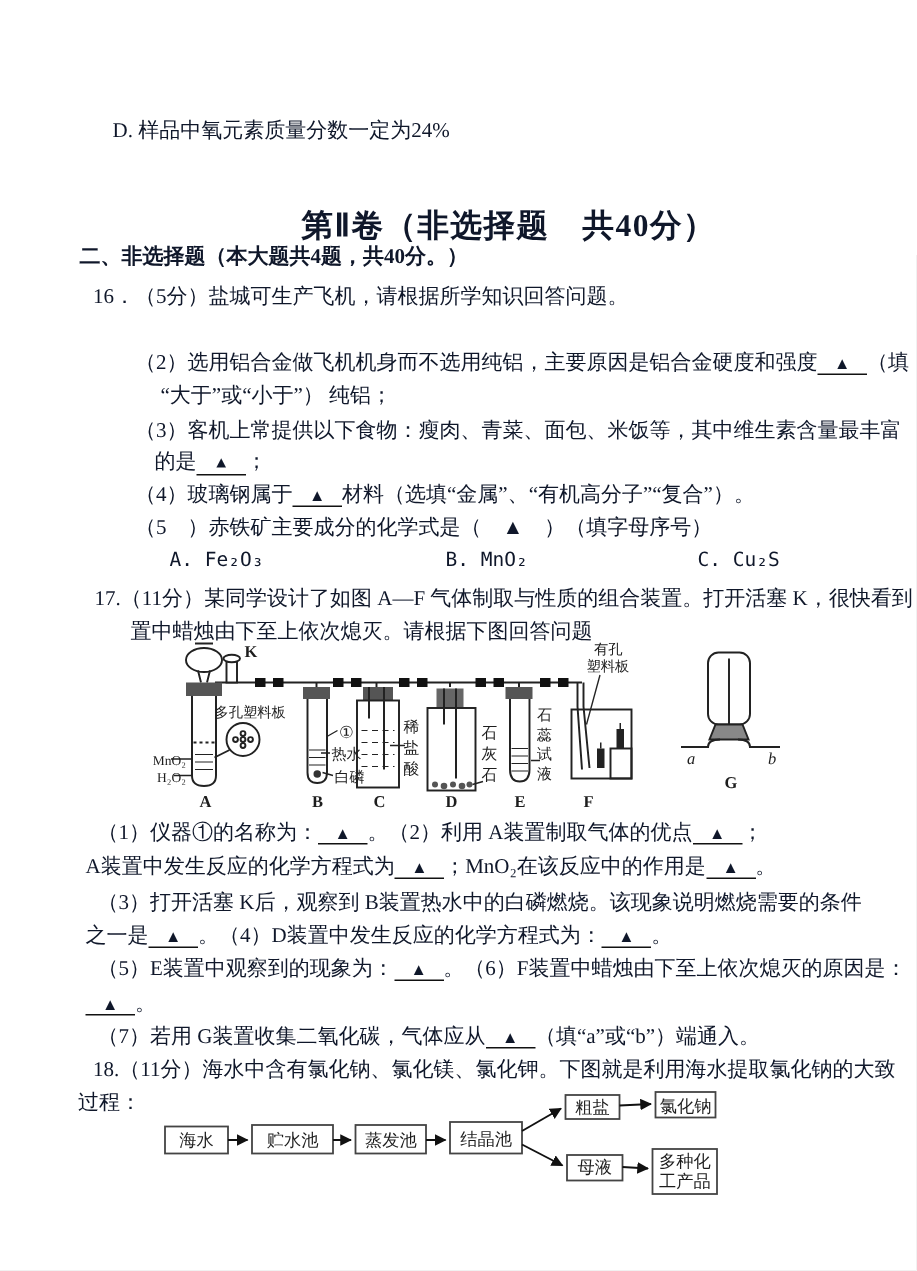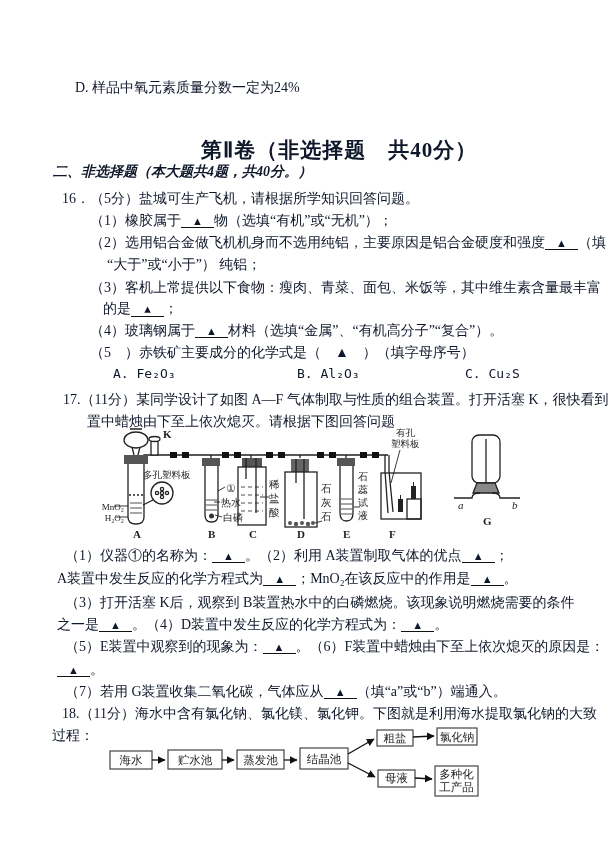--- a/index.html
+++ b/index.html
@@ -1,48 +1,47 @@
 <!DOCTYPE html>
 <html><head>
 <meta charset="utf-8">
 <title>Chemistry Exam Page</title>
 <style>
   html,body{margin:0;padding:0;background:#e8e8e8;}
   .page{position:relative;width:611px;height:847px;margin:0 auto;background:#ffffff;
         font-family:"Liberation Serif",serif;color:#0f172a;overflow:hidden;}
   .t{position:absolute;white-space:nowrap;font-size:14px;line-height:1.25;}
-  .bold{font-weight:bold;font-style:italic;}
+  .bold{font-weight:bold;}
   .h1{font-size:21px;font-weight:bold;letter-spacing:1px;}
   .mono{font-family:"DejaVu Sans Mono",monospace;font-size:13px;}
   .blank{display:inline-block;min-width:13px;padding:0 10px;border-bottom:1.4px solid #111;
          font-size:11px;line-height:1.1;text-align:center;}
   svg{position:absolute;}
   svg text{font-family:"Liberation Serif",serif;fill:#1d1d1d;}
   .appletter{font-weight:bold;font-size:11px;}
 </style>
 </head>
 <body>
 
 <div class="page">
 
   <div class="t" style="left:75px;top:79px;">D. 样品中氧元素质量分数一定为24%</div>
 
   <div class="t h1" style="left:201px;top:137px;">第Ⅱ卷（非选择题　共40分）</div>
   <div class="t bold" style="left:53px;top:163px;">二、非选择题（本大题共4题，共40分。）</div>
 
   <div class="t" style="left:62px;top:190px;">16．（5分）盐城可生产飞机，请根据所学知识回答问题。</div>
-  <div class="t rich" style="left:90px;top:212px;">（1）橡胶属于<span class="blank">▲</span>物（选填“有机”或“无机”）；</div>
   <div class="t rich" style="left:90px;top:234px;">（2）选用铝合金做飞机机身而不选用纯铝，主要原因是铝合金硬度和强度<span class="blank">▲</span>（填</div>
   <div class="t" style="left:107px;top:256px;">“大于”或“小于”） 纯铝；</div>
   <div class="t" style="left:90px;top:279px;">（3）客机上常提供以下食物：瘦肉、青菜、面包、米饭等，其中维生素含量最丰富</div>
   <div class="t rich" style="left:103px;top:301px;font-family:Liberation Mono, monospace;">的是<span class="blank">▲</span>；</div>
   <div class="t rich" style="left:90px;top:322px;">（4）玻璃钢属于<span class="blank">▲</span>材料（选填“金属”、“有机高分子”“复合”）。</div>
   <div class="t" style="left:90px;top:344px;">（5　）赤铁矿主要成分的化学式是（　▲　）（填字母序号）</div>
   <div class="t mono" style="left:113px;top:366px;">A. Fe₂O₃</div>
-  <div class="t mono" style="left:297px;top:366px;">B. Al₂O₃</div>
+  <div class="t mono" style="left:297px;top:366px;">B. MnO₂</div>
   <div class="t mono" style="left:465px;top:366px;">C. Cu₂S</div>
 
   <div class="t" style="left:63px;top:391px;">17.（11分）某同学设计了如图 A—F 气体制取与性质的组合装置。打开活塞 K，很快看到 F 装</div>
   <div class="t" style="left:87px;top:413px;font-family:Liberation Serif, serif;">置中蜡烛由下至上依次熄灭。请根据下图回答问题</div>
 
   <svg style="left:70px;top:425px;" width="460" height="120" viewBox="0 0 460 120">
     <g stroke="#222" stroke-width="1.3" fill="none">
 
       <path d="M74 34 V30 H318"></path>
       <path d="M141 30 V33 M181 30 V33 M230 30 V33 M276 30 V33"></path>

